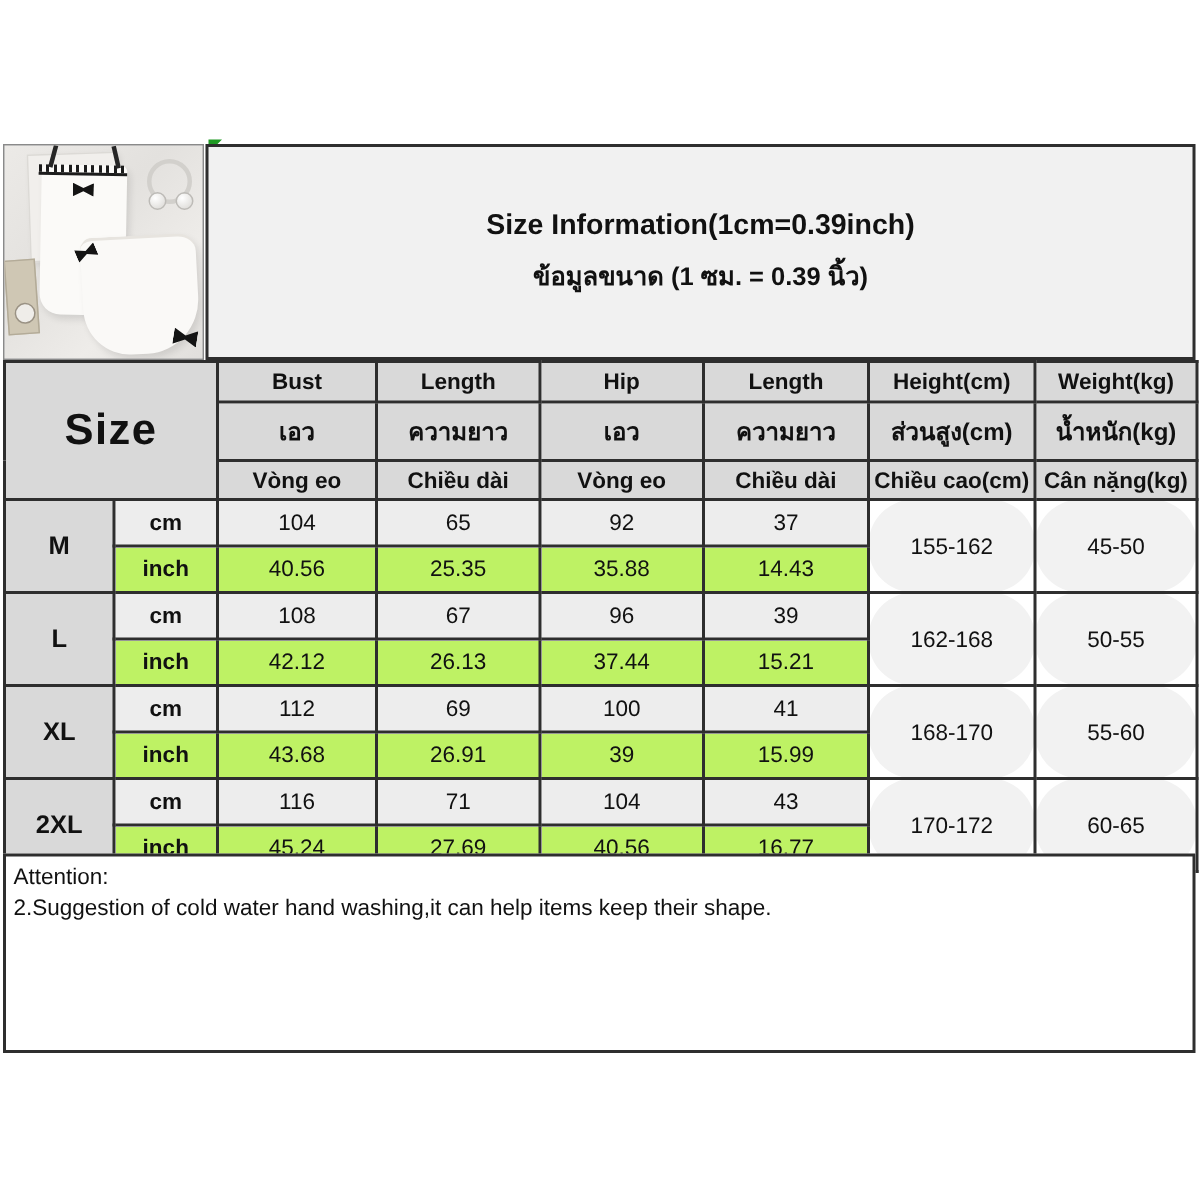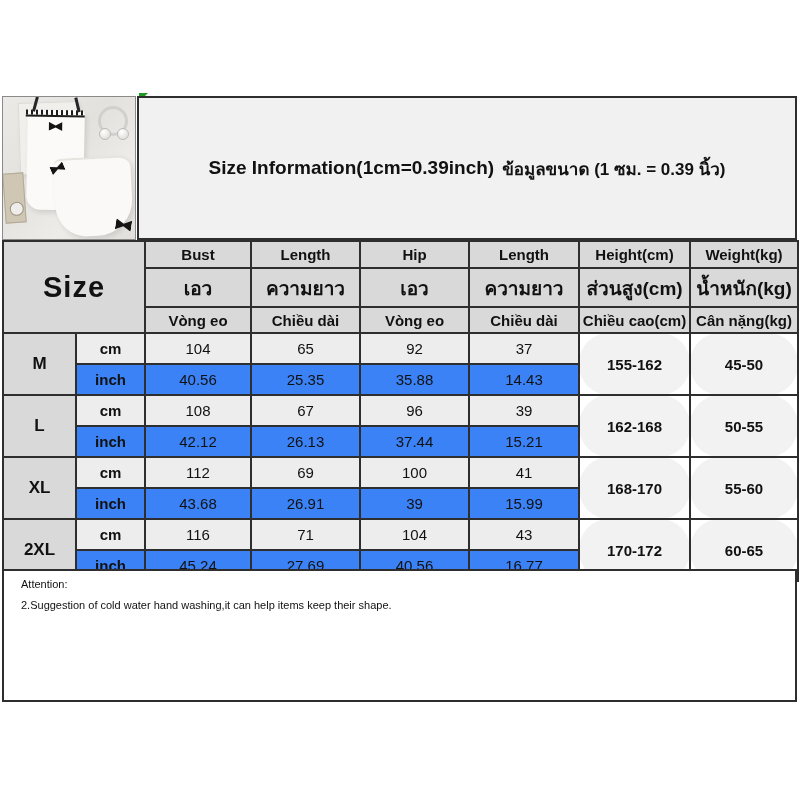--- a/index.html
+++ b/index.html
@@ -49,44 +49,44 @@
            background:radial-gradient(circle at 35% 30%,#ffffff,#d8d6d2); border:1px solid #bdbbb7; top:22px;}
   .p-pearl.l{left:3px;} .p-pearl.r{right:3px;}
 
   
   .marker{position:absolute; left:139px; top:93px; width:0; height:0;
           border-top:9px solid var(--marker_green); border-right:9px solid transparent;}
 
   
   .title-block{position:absolute; left:137px; top:96px; width:660px; height:144px;
                background:var(--title_bg); border:2px solid var(--border);
-               display:flex; flex-direction:row; align-items:center; justify-content:center; gap:8px;
+               display:flex; flex-direction:column; align-items:center; justify-content:center; gap:8px;
                text-align:center;}
   .title-en,.title-vi{font-size:19px; font-weight:700;}
   .title-th{font-size:17px; font-weight:700;}
 
   
   table.size{position:absolute; left:2px; top:240px; width:795px; border-collapse:collapse;
              table-layout:fixed; font-size:15px;}
   table.size td{border:2px solid var(--border); text-align:center; vertical-align:middle;
                 padding:0; overflow:hidden; white-space:nowrap;}
   tr.h-en td, tr.h-th td, tr.h-vi td{background:var(--header_bg); font-weight:700;margin-top:10px;}
-  tr.h-en{height:27px;} tr.h-th{height:39px; font-size:19px;} tr.h-vi{height:26px;}
+  tr.h-en{height:27px;} tr.h-th{height:39px; font-size:16px;} tr.h-vi{height:26px;}
   td.size-big{background:var(--header_bg); font-size:29px; font-weight:700; letter-spacing:1px;}
   tr.cmrow{height:31px;} tr.inchrow{height:31px;}
   tr.cmrow td{background:var(--alt_row_bg);}
-  tr.inchrow td{background:#3b82f6;}
+  tr.inchrow td{background:#bef264;}
   td.sizelabel{background:var(--header_bg) !important; font-weight:700; font-size:17px;}
   td.unit{font-weight:700;margin-top:32px;}
-  td.range{background:var(--merged_cell_bg) !important; font-weight:700;border-radius:30px;}
+  td.range{background:var(--merged_cell_bg) !important; font-weight:400;border-radius:30px;}
 
   
   .attention{position:absolute; left:2px; top:569px; width:795px; height:133px;
              border:2px solid var(--border); background:#ffffff;
-             padding:3px 17px; font-size:11px; line-height:21px;}
+             padding:3px 5px; font-size:15px; line-height:21px;}
 </style>
 </head>
 <body>
 
 <div class="canvas">
 
   <div class="photo">
     <div class="p-box"></div>
     <div class="p-card"></div>
     <div class="p-cami dots">

